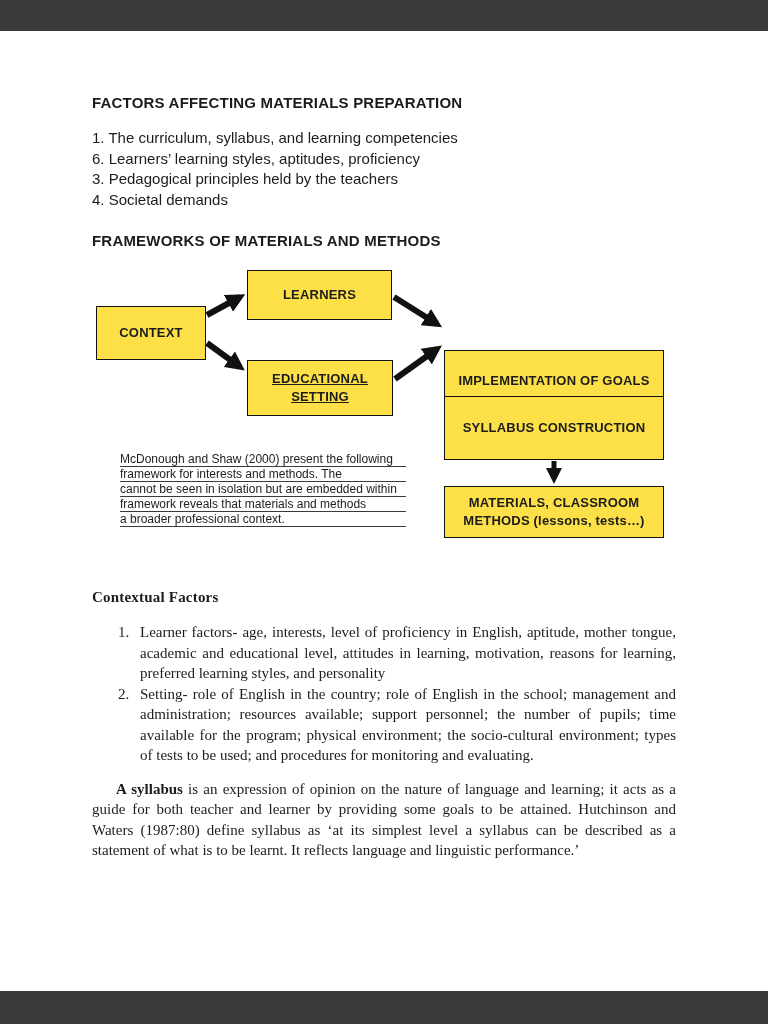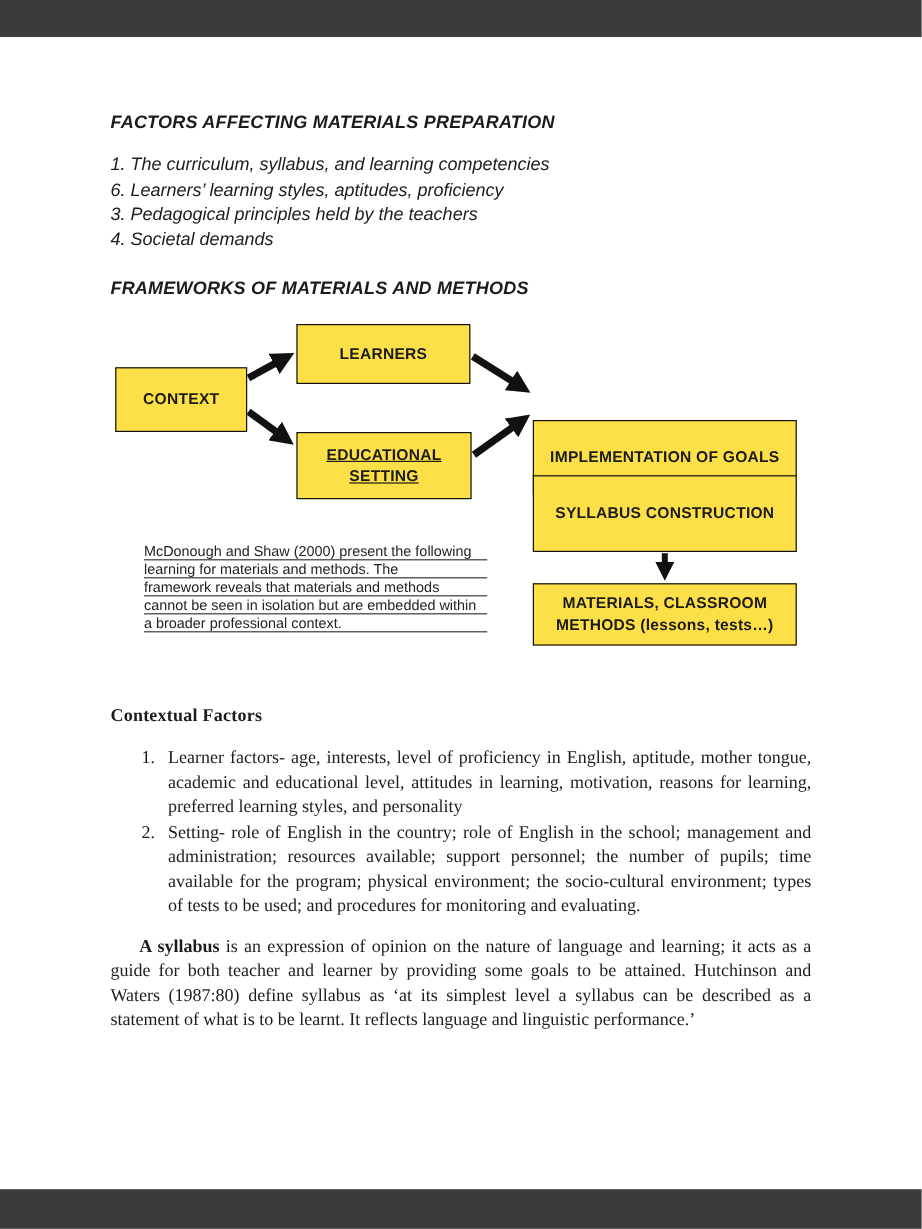--- a/index.html
+++ b/index.html
@@ -17,21 +17,21 @@
     position: absolute; left: 0; width: 768px;
     background: #3b3b3b;
   }
   .chrome-top { top: 0; height: 31px; }
   .chrome-bottom { bottom: 0; height: 33px; }
   .page {
     position: absolute; top: 31px; left: 0;
     width: 768px; height: 960px;
     background: #ffffff;
   }
-  .content-top { padding: 63px 92px 0 92px; font-style: italic; }
+  .content-top { padding: 63px 92px 0 92px; }
   .content-bottom { padding: 0 92px; font-family: Liberation Serif, serif; }
   .h-main {
     font-size: 15px; font-weight: bold;
     letter-spacing: 0.2px;
     margin: 0; line-height: 17px;
   }
   .factors-list {
     margin: 17px 0 0 0;
     font-size: 15px; line-height: 20.5px;
   }
@@ -126,23 +126,23 @@
 
     <div class="dbox dbox-context">CONTEXT</div>
     <div class="dbox dbox-learners">LEARNERS</div>
     <div class="dbox dbox-edsetting">EDUCATIONAL SETTING</div>
     <div class="dbox dbox-implementation">IMPLEMENTATION OF GOALS</div>
     <div class="dbox dbox-syllabus">SYLLABUS CONSTRUCTION</div>
     <div class="dbox dbox-materials">MATERIALS, CLASSROOM METHODS (lessons, tests…)</div>
 
     <div class="caption">
       <div class="cap-line">McDonough and Shaw (2000) present the following</div>
-      <div class="cap-line">learning for materials and methods. The</div>
+      <div class="cap-line">framework for interests and methods. The</div>
+      <div class="cap-line">cannot be seen in isolation but are embedded within</div>
       <div class="cap-line">framework reveals that materials and methods</div>
-      <div class="cap-line">cannot be seen in isolation but are embedded within</div>
       <div class="cap-line">a broader professional context.</div>
     </div>
   </div>
 
   <div class="content-bottom">
     <div class="h-main h-contextual">Contextual Factors</div>
 
     <div class="clist">
       <div class="citem">
         <span class="cnum">1.</span>

